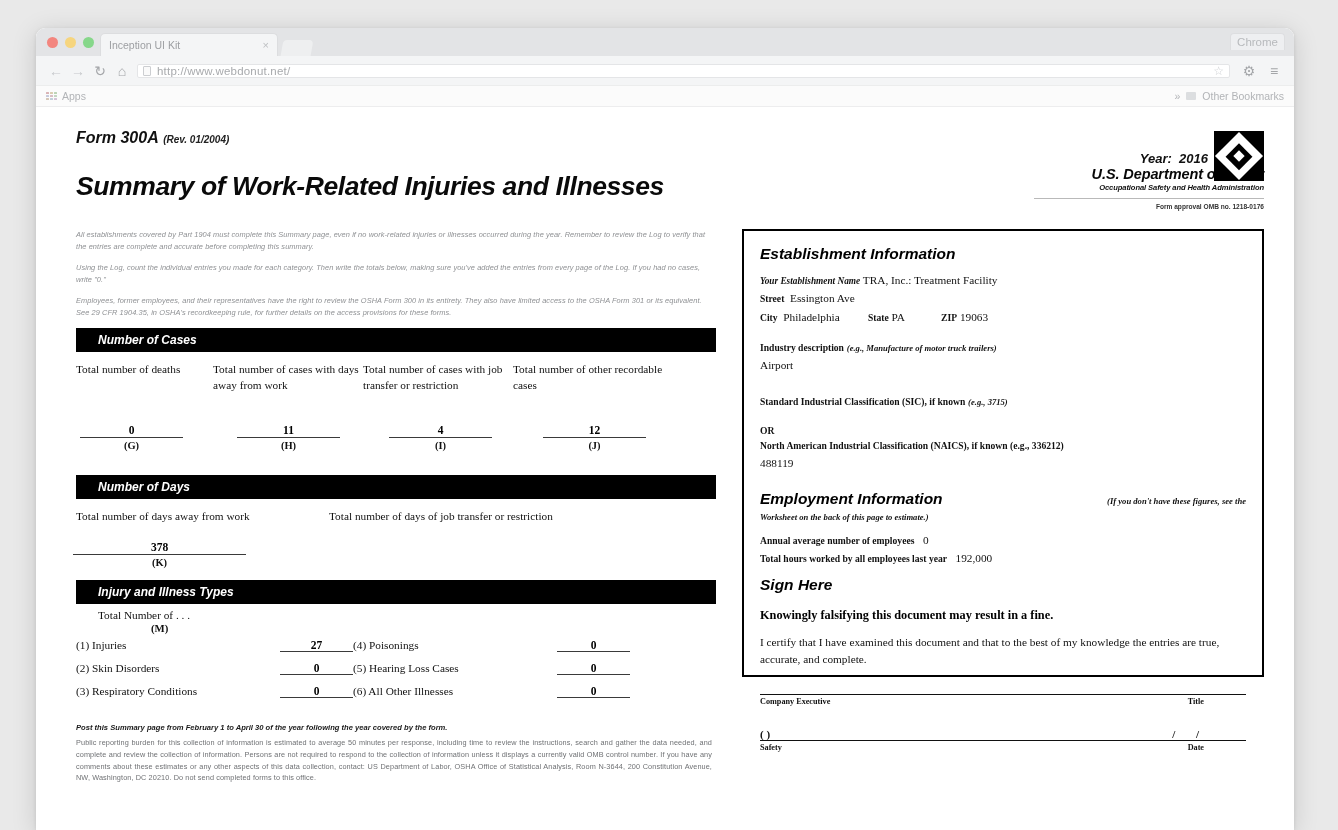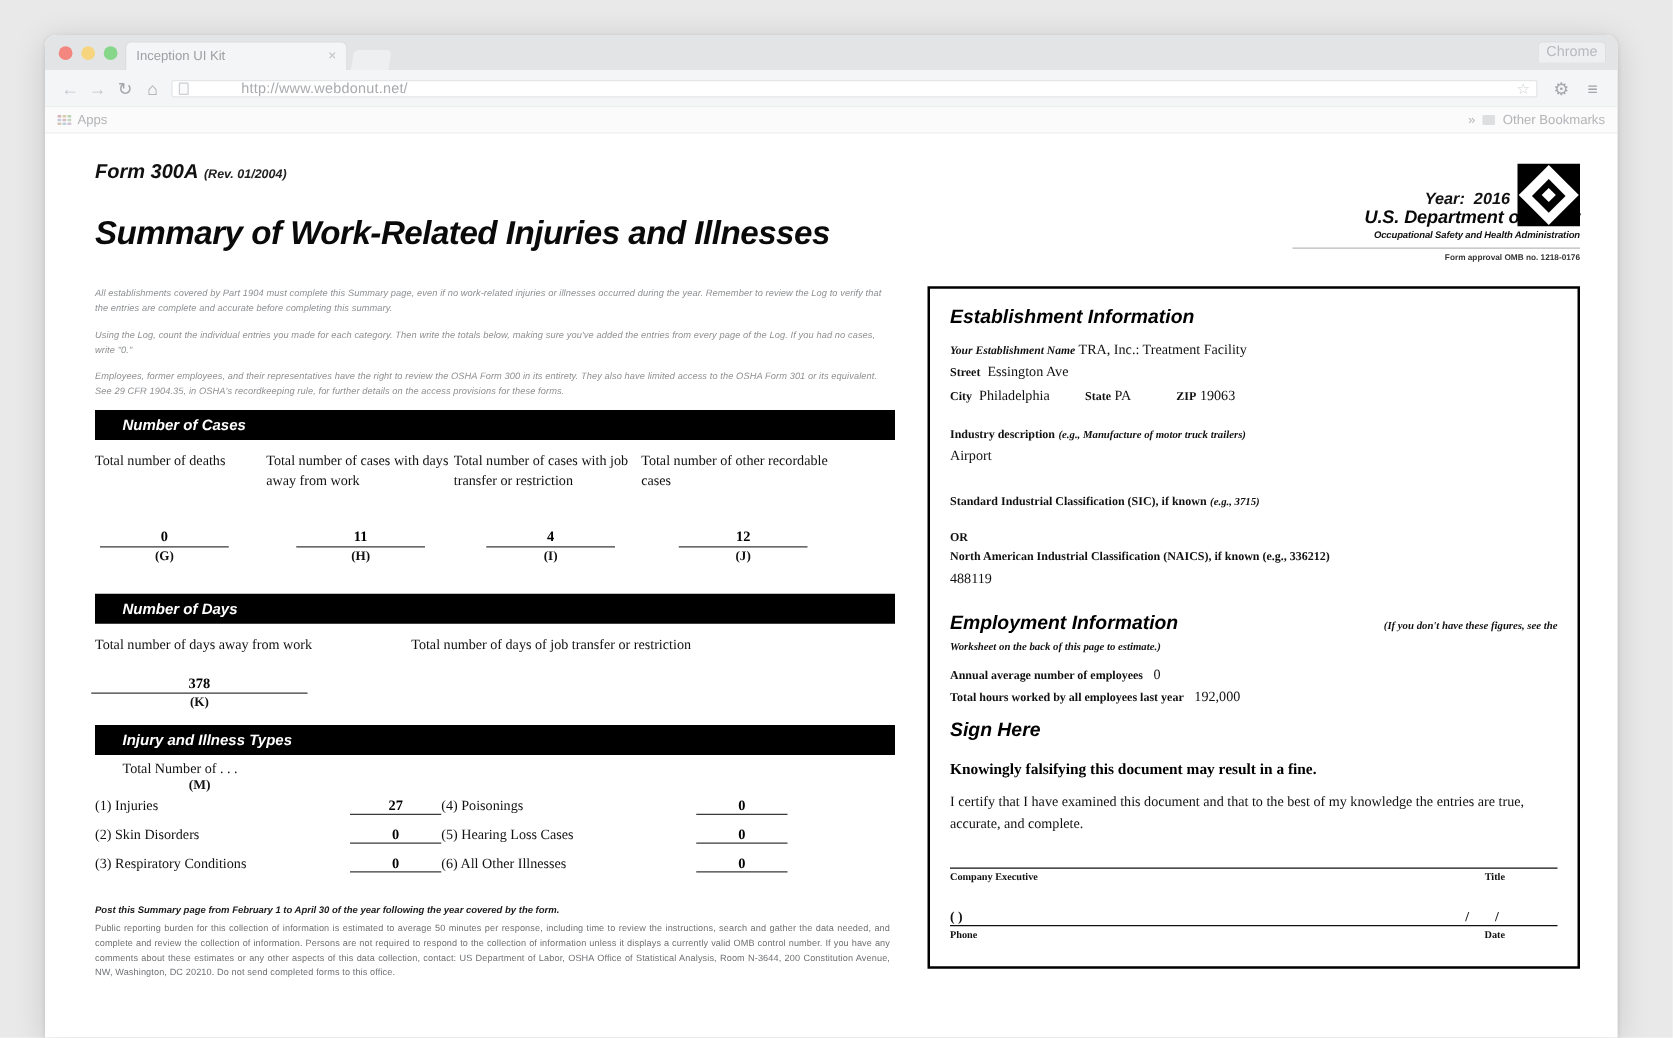--- a/index.html
+++ b/index.html
@@ -82,21 +82,20 @@
   }
   .nav-ico.strong { color: #a4a6a9; }
   #omnibox {
     flex: 1; height: 14px;
     margin: 0 6px 0 4px;
     background: #fff;
     border: 1px solid #e4e5e7;
     border-radius: 2px;
     display: flex; align-items: center;
     padding: 0 5px;
-    gap: 36px;
   }
   #page-icon {
     width: 8px; height: 10px;
     border: 1px solid #ccced1; border-radius: 1px;
     background: #fafafa;
     margin-right: 6px; flex: none;
   }
   #url-text { font-size: 11.5px; color: #a8aaad; letter-spacing: .2px; }
   #star-icon { color: #cfd1d4; font-size: 12px; margin-left: auto; }
   .tb-right { display: flex; align-items: center; gap: 3px; margin-left: 2px; }
@@ -266,21 +265,21 @@
   }
   #footer-burden {
     font-size: 7.3px; line-height: 1.62; color: #6f7174;
     text-align: justify; letter-spacing: .1px;
   }
   
   #est-panel {
     border: 2.5px solid #000;
     background: #fff;
     padding: 14px 16px 18px 16px;
-    height: 546px;
+    height: 448px;
   }
   .panel-h {
     font-style: italic; font-weight: bold; font-size: 15.5px; color: #000;
     margin-bottom: 8px;
   }
   .ser { font-family: "Liberation Serif", serif; color: #111; }
   .fld-line { font-size: 11.3px; line-height: 1.62; }
   .fld-lbl { font-weight: bold; font-style: italic; font-size: 9.3px; }
   .fld-lbl2 { font-weight: bold; font-size: 9.6px; }
   .spacer-sm { height: 12px; }
@@ -586,21 +585,21 @@
             </div>
           </div>
 
           <div class="sig-block" style="margin-top:22px">
             <div class="sig-prefill">
               <span>(          )</span>
               <span class="right-pre">/    /</span>
             </div>
             <div class="sig-rule"></div>
             <div class="sig-labels">
-              <span>Phone</span>
+              <span>Safety</span>
               <span class="right-lbl">Date</span>
             </div>
           </div>
 
         </div>
       </div>
     </div>
   </div>
 </div>
 

